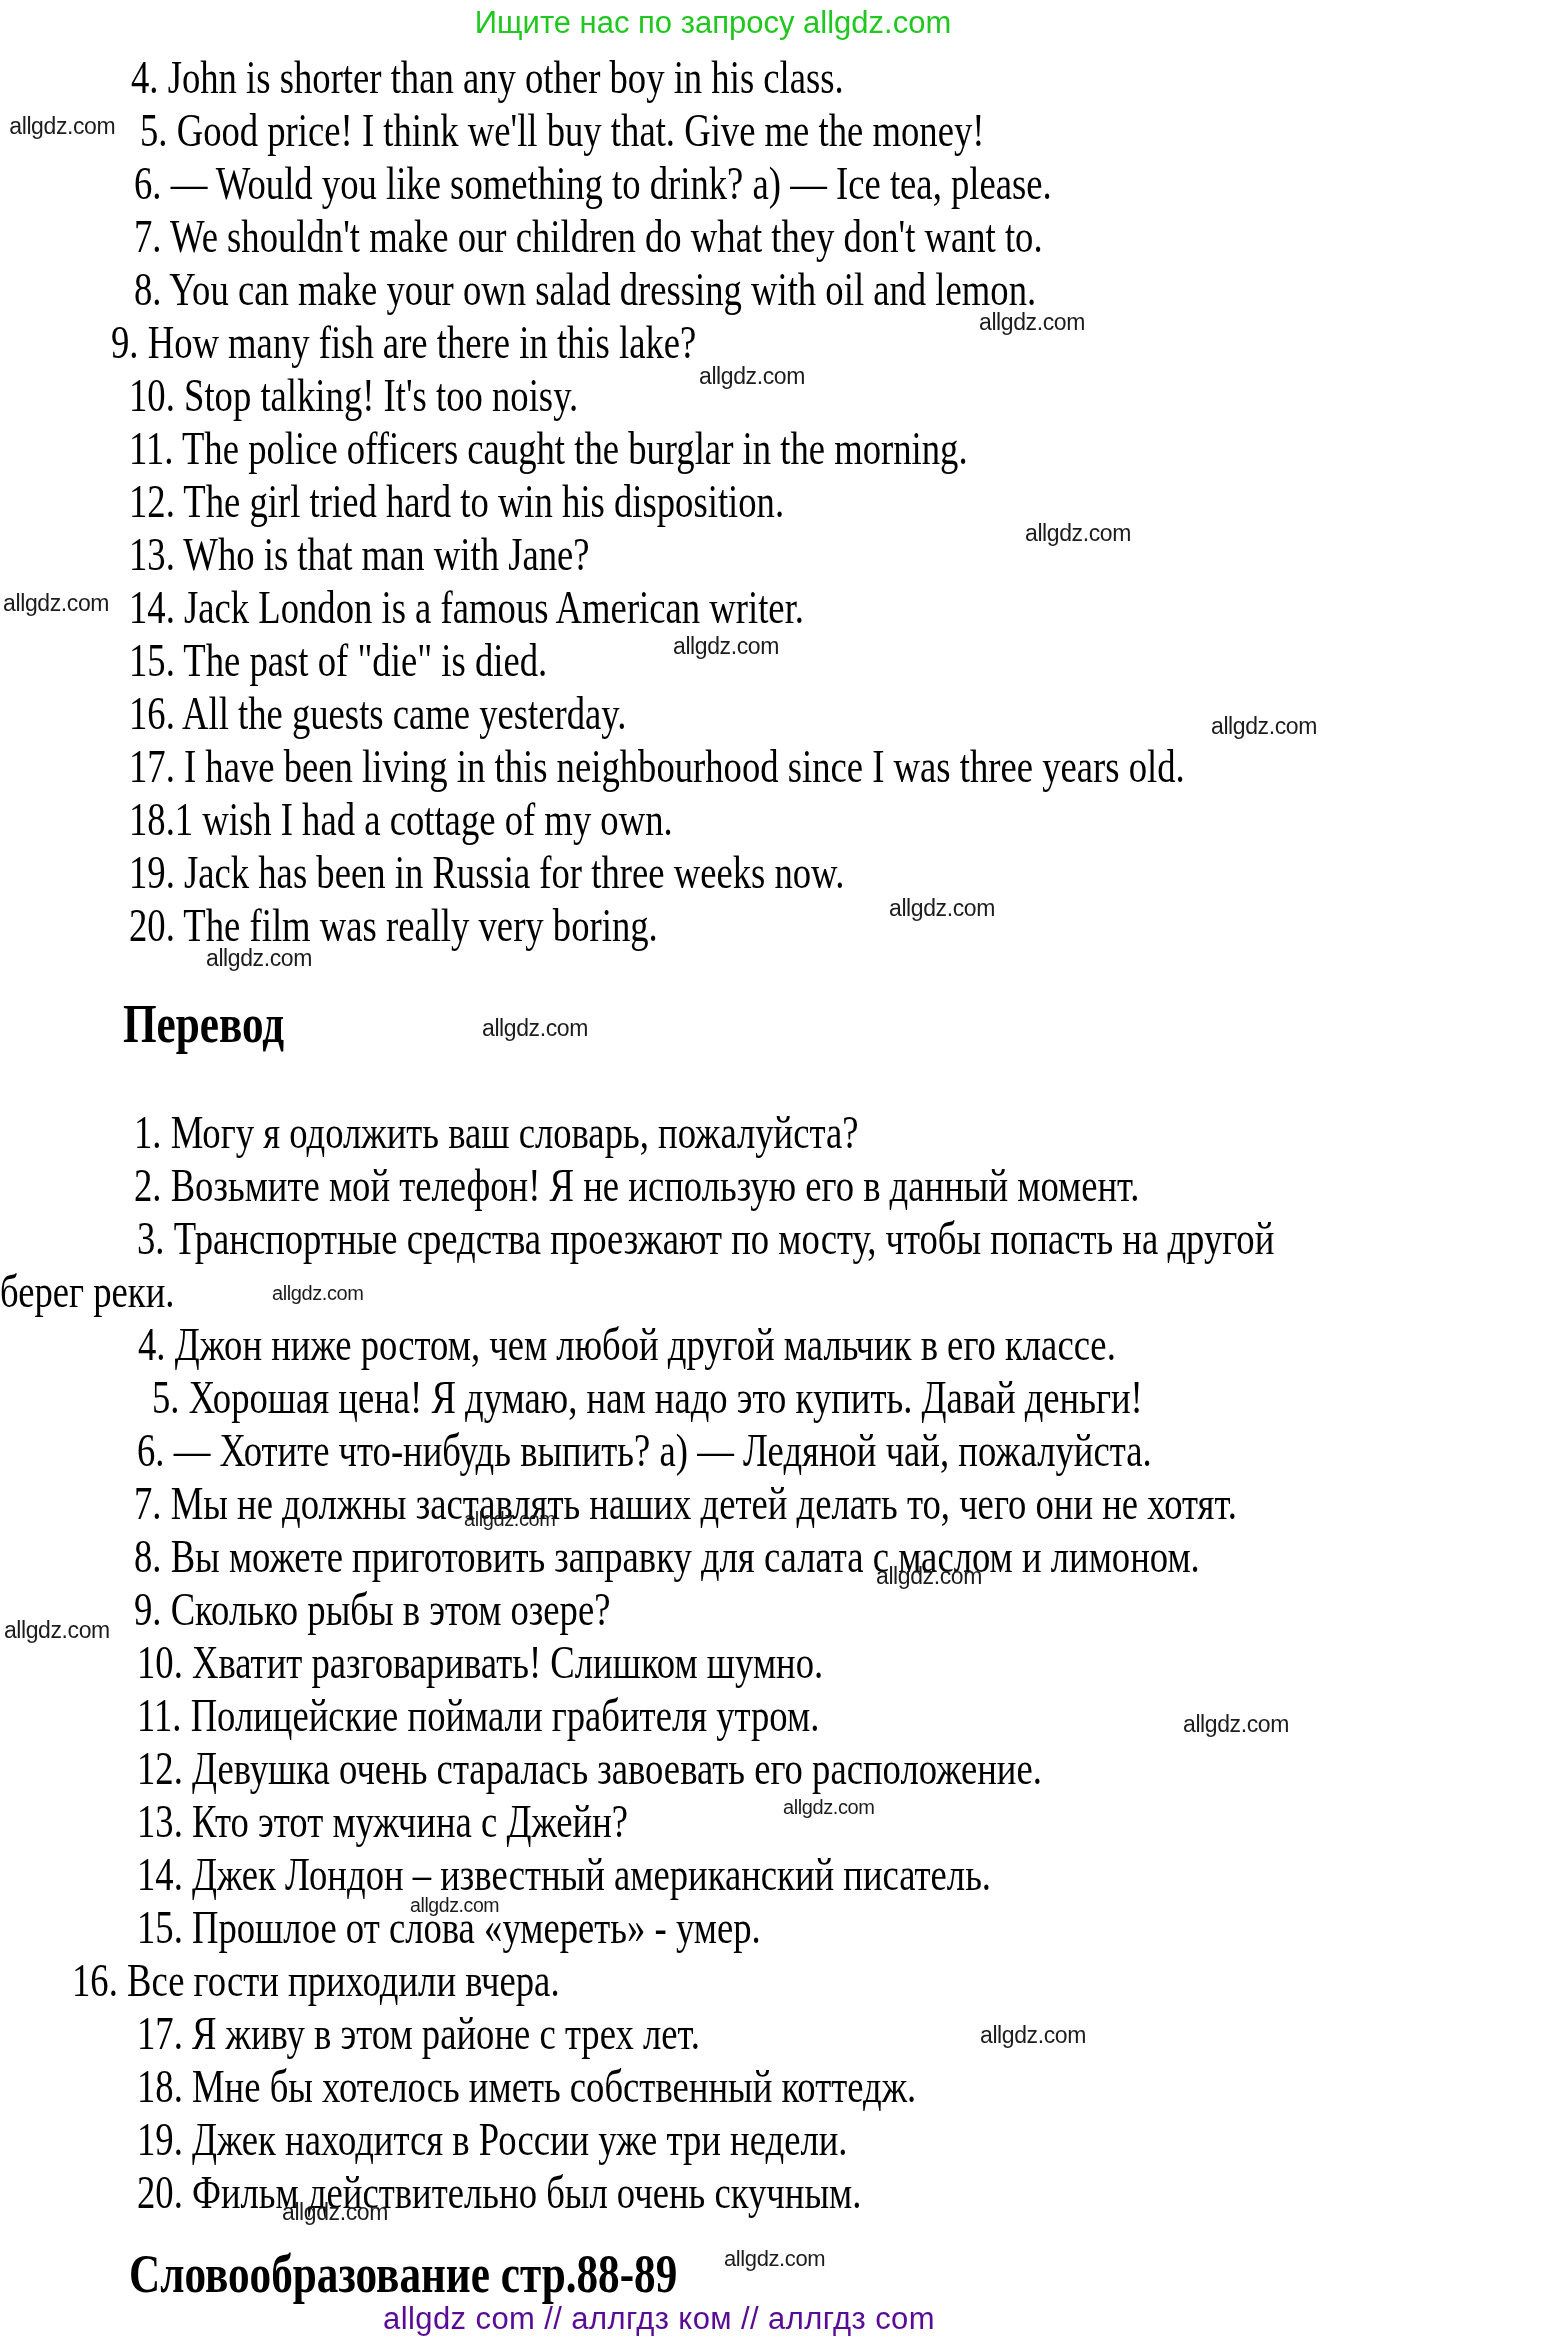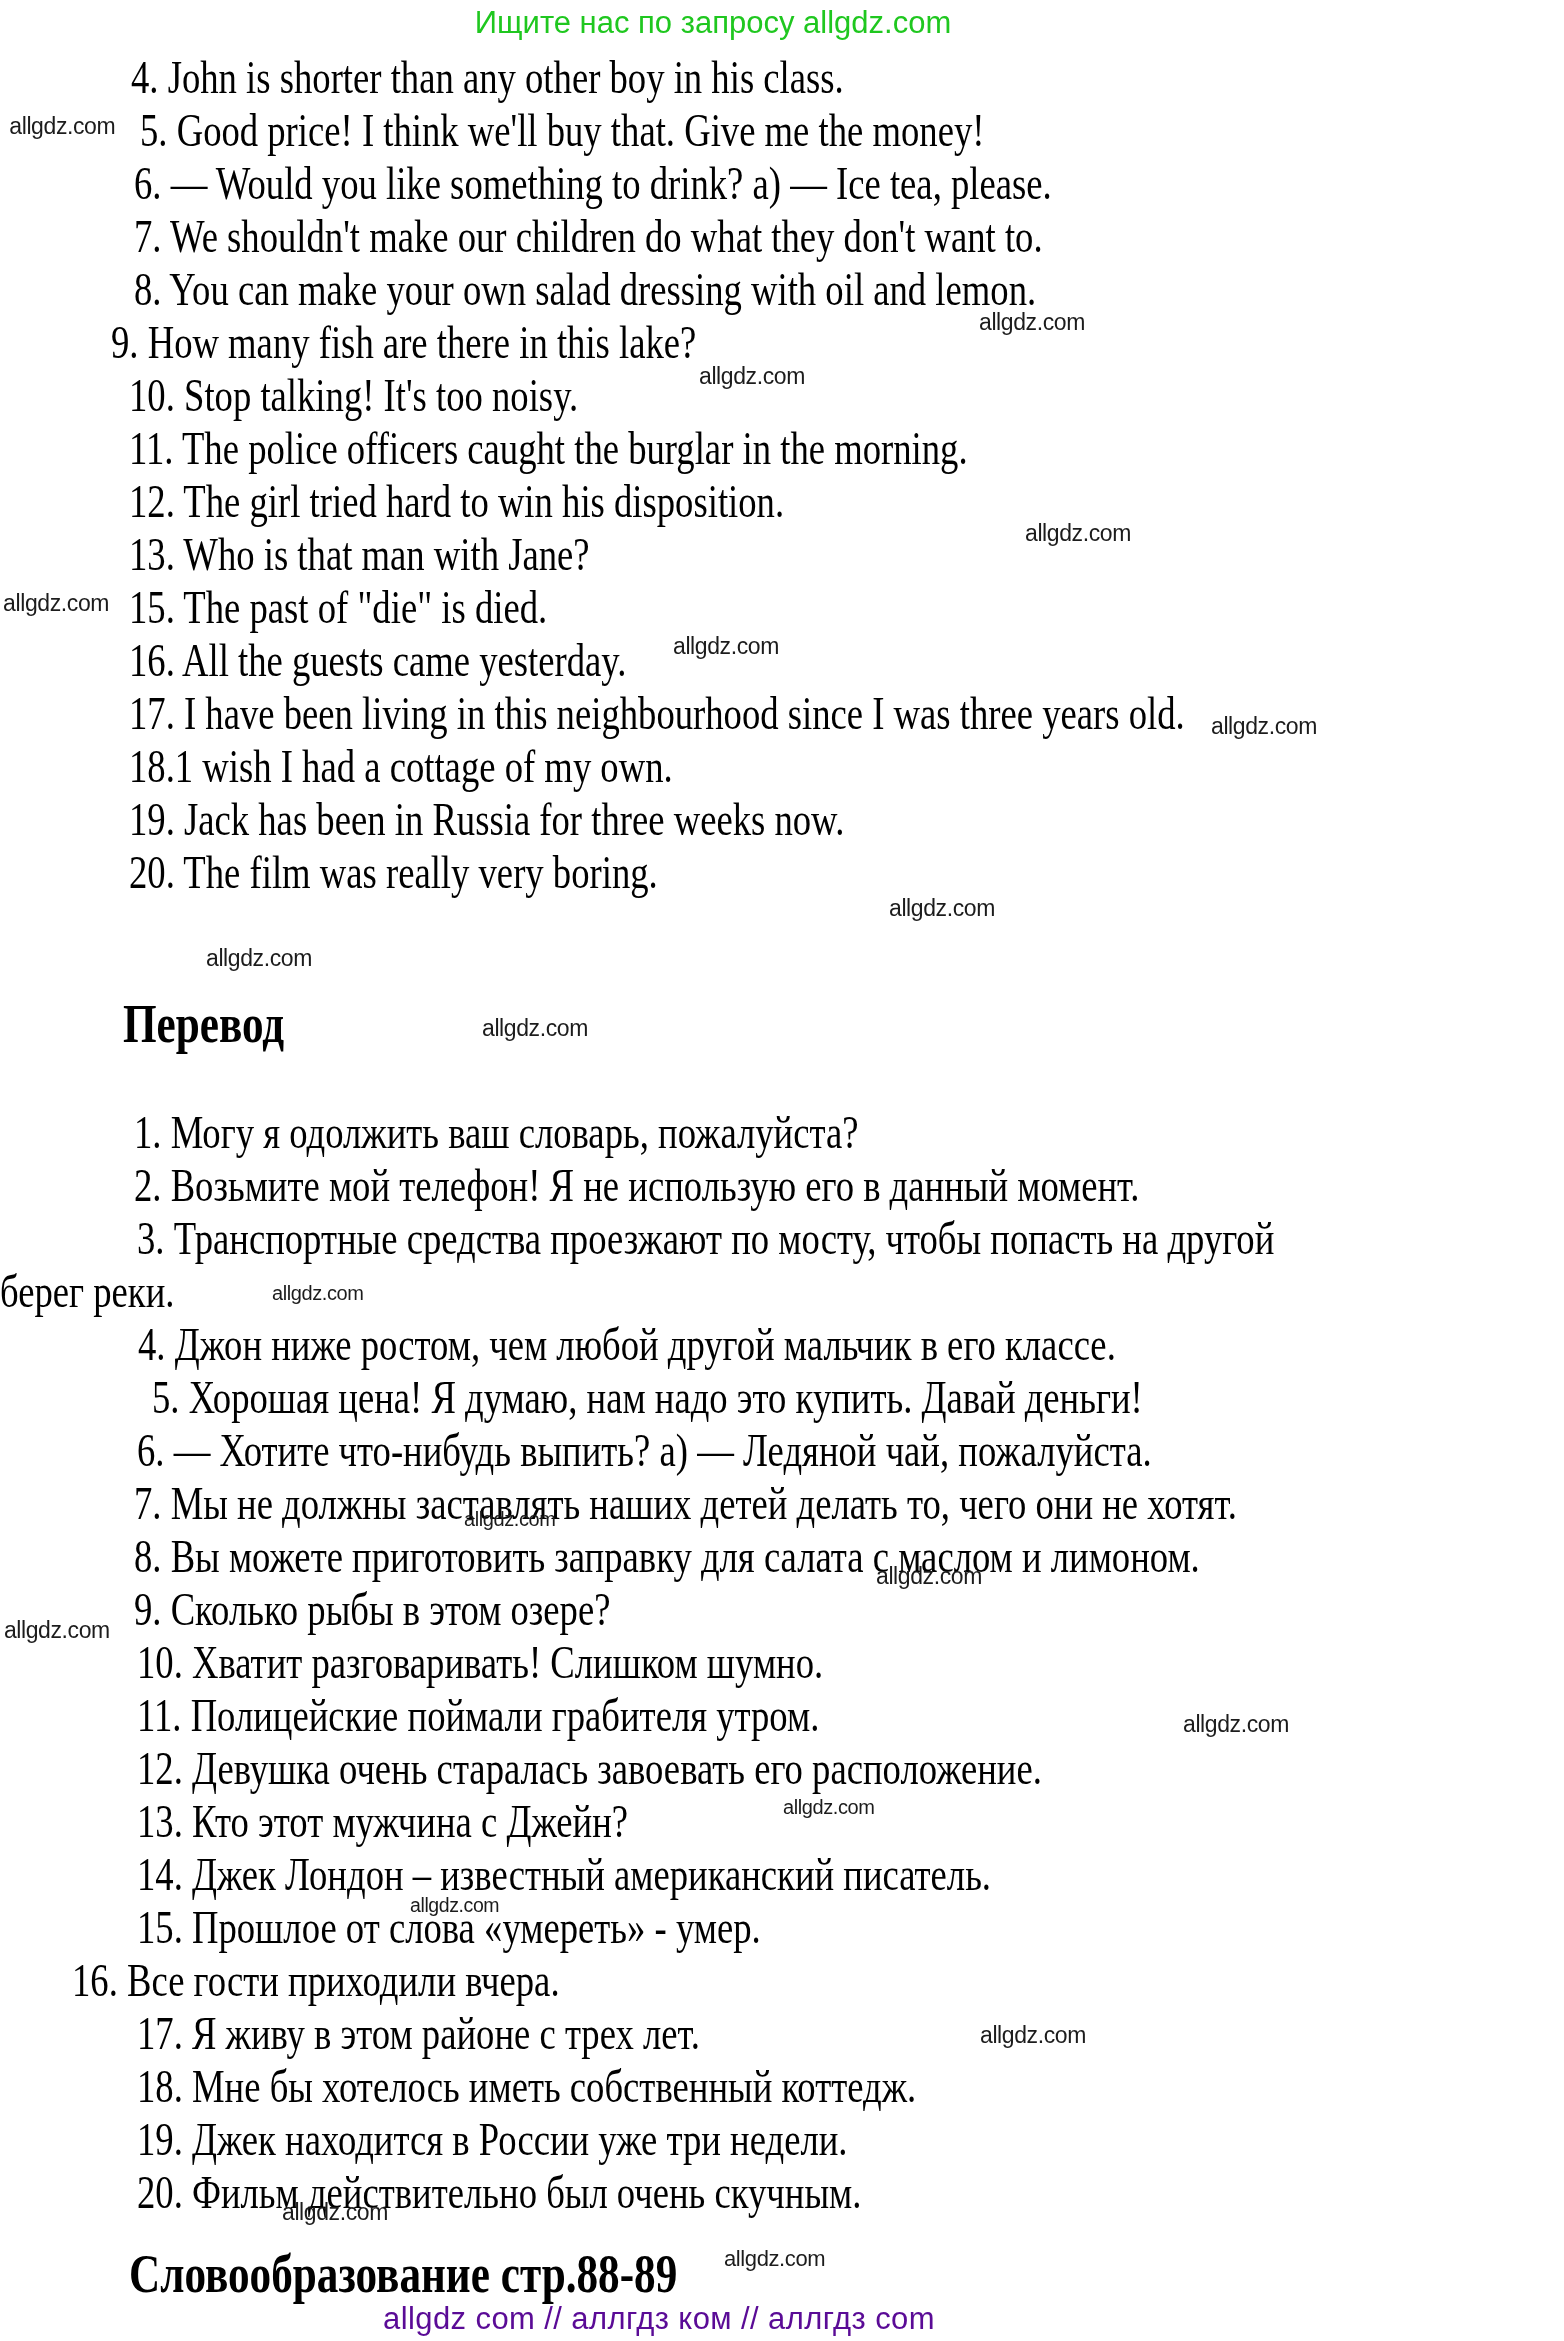--- a/index.html
+++ b/index.html
@@ -78,20 +78,21 @@
       <div class="line" style="padding-left: 131px;"><span class="t">4. John is shorter than any other boy in his class.</span></div>
       <div class="line" style="padding-left: 140px;"><span class="t">5. Good price! I think we'll buy that. Give me the money!</span></div>
       <div class="line" style="padding-left: 134px;"><span class="t">6. — Would you like something to drink? a) — Ice tea, please.</span></div>
       <div class="line" style="padding-left: 134px;"><span class="t">7. We shouldn't make our children do what they don't want to.</span></div>
       <div class="line" style="padding-left: 134px;"><span class="t">8. You can make your own salad dressing with oil and lemon.</span></div>
       <div class="line" style="padding-left: 111px;"><span class="t">9. How many fish are there in this lake?</span></div>
       <div class="line" style="padding-left: 129px;"><span class="t">10. Stop talking! It's too noisy.</span></div>
       <div class="line" style="padding-left: 129px;"><span class="t">11. The police officers caught the burglar in the morning.</span></div>
       <div class="line" style="padding-left: 129px;"><span class="t">12. The girl tried hard to win his disposition.</span></div>
       <div class="line" style="padding-left: 129px;"><span class="t">13. Who is that man with Jane?</span></div>
+      <div class="line" style="padding-left: 129px;"><span class="t">14. Jack London is a famous American writer.</span></div>
       <div class="line" style="padding-left: 129px;"><span class="t">15. The past of "die" is died.</span></div>
       <div class="line" style="padding-left: 129px;"><span class="t">16. All the guests came yesterday.</span></div>
       <div class="line" style="padding-left: 129px;"><span class="t">17. I have been living in this neighbourhood since I was three years old.</span></div>
       <div class="line" style="padding-left: 129px;"><span class="t">18.1 wish I had a cottage of my own.</span></div>
       <div class="line" style="padding-left: 129px;"><span class="t">19. Jack has been in Russia for three weeks now.</span></div>
       <div class="line" style="padding-left: 129px;"><span class="t">20. The film was really very boring.</span></div>
     </div>
 
   <div id="translation-heading" class="heading">
     <span class="t">Перевод</span>

